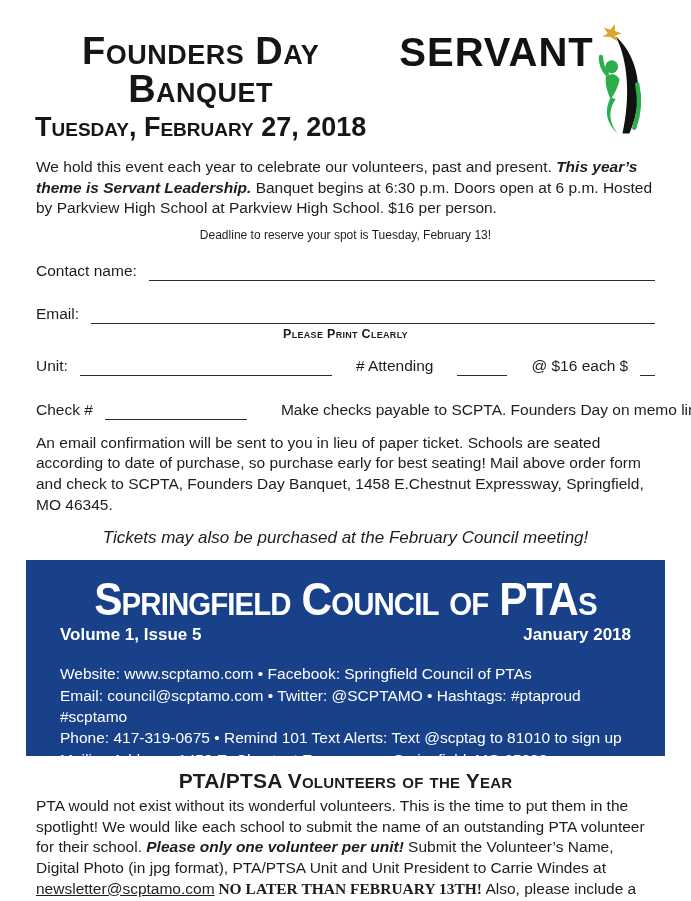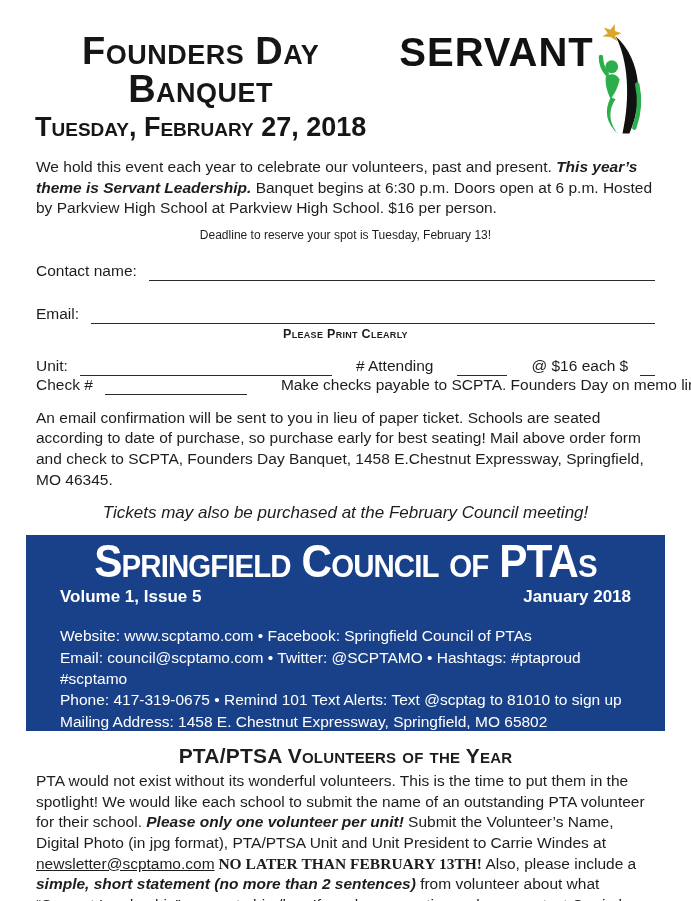--- a/index.html
+++ b/index.html
@@ -53,29 +53,29 @@
   .row-contact { margin-top: 20px; }
   .row-email { margin-top: 24px; }
   .print-clearly {
     text-align: center; font-variant: small-caps; font-weight: 700;
     font-size: 12.5px; margin-top: 3px; letter-spacing: 0.3px;
   }
   .row-unit { margin-top: 16px; }
   .w-unit { flex: 0 0 252px; }
   .w-att { flex: 0 0 50px; }
   .gap-l { margin-left: 12px; }
-  .row-check { margin-top: 0; align-items: flex-end; }
+  .row-check { margin-top: 25px; align-items: flex-end; }
   .w-check { flex: 0 0 142px; }
   .check-note { margin-left: 22px; white-space: nowrap; padding-bottom: 1px; }
   .tickets-note { margin-top: 13px; text-align: center; font-style: italic; font-size: 17px; }
 
   
   .banner {
     margin: 12px 26px 0; background: var(--banner_blue); color: #ffffff;
-    padding: 3px 28px 14px; height: 196px;
+    padding: 16px 28px 14px; height: 196px;
   }
   .banner-title {
     text-align: center; font-variant: small-caps; font-weight: 700;
     font-size: 46px; line-height: 1.0; letter-spacing: -1px;
     transform: scaleX(0.92); transform-origin: center; white-space: nowrap;
   }
   .banner-sub { display: flex; justify-content: space-between; font-weight: 700; font-size: 17px; margin-top: 3px; padding: 0 6px; }
   .banner-contact { margin-top: 18px; font-weight: 400; font-size: 15.5px; line-height: 1.38; padding-left: 6px; }
 
   

